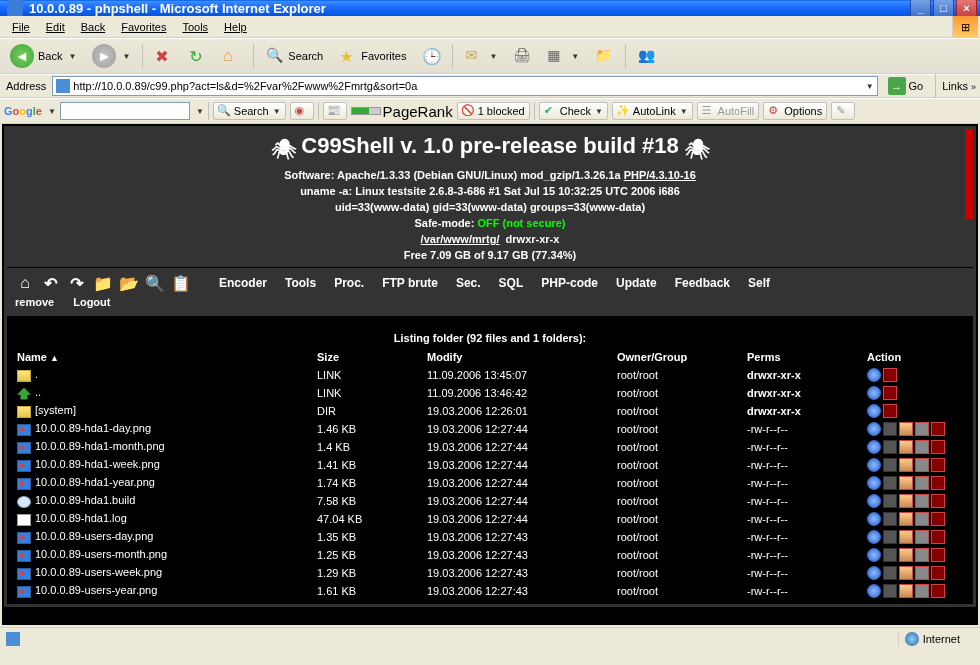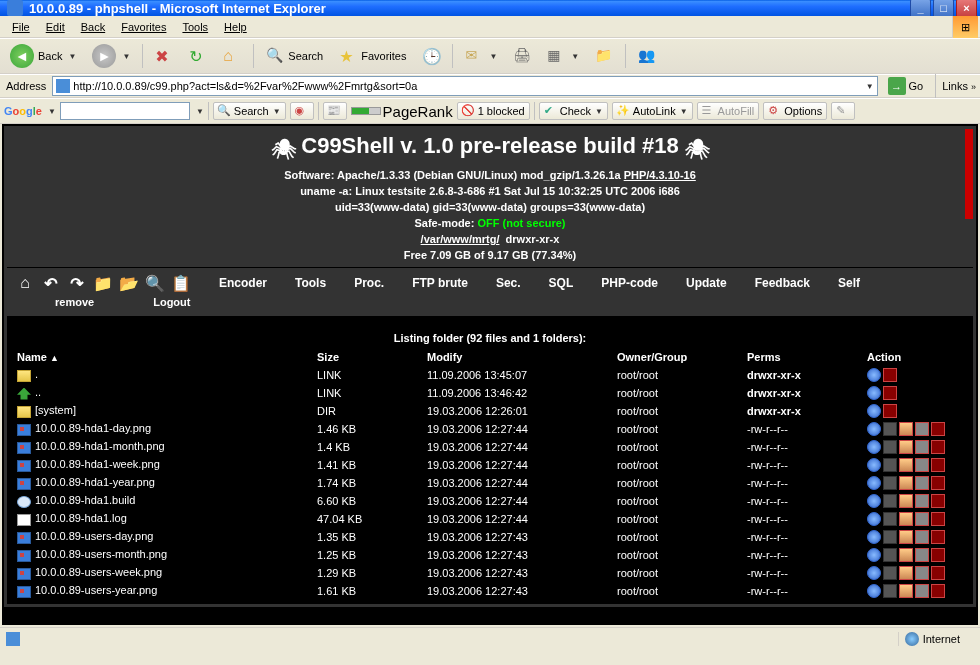--- a/index.html
+++ b/index.html
@@ -37,24 +37,24 @@
 .red-bar { position: absolute; right: 0; top: 0; width: 8px; height: 90px; background: #c00; }
 .shell-title { text-align: center; font-size: 22px; font-weight: bold; color: #fff; padding: 4px; background: #333; }
 .shell-bug { display: inline-block; width: 24px; height: 20px; position: relative; font-size: 20px; vertical-align: middle; }
 .info-block { background: #333; padding: 4px 8px; font-weight: bold; line-height: 16px; text-align: center; }
 .info-line { white-space: nowrap; }
 .info-link { color: #fff; text-decoration: underline; }
 .safemode-off { color: #0f0; font-weight: bold; }
 .toolbar2 { background: #333; padding: 6px 8px 4px 8px; display: flex; align-items: flex-start; gap: 8px; font-weight: bold; border-top: 1px solid #000; }
 .tb2-icons { display: flex; gap: 6px; align-items: center; }
 .tb2-icon { width: 20px; height: 18px; display: flex; align-items: center; justify-content: center; font-size: 16px; }
-.tb2-links { display: flex; gap: 28px; margin-left: 20px; margin-top: 2px; }
+.tb2-links { display: flex; gap: 18px; margin-left: 20px; margin-top: 2px; }
 .tb2-link { color: #fff; font-size: 12px; }
 .sub-links { background: #333; padding: 0 8px 8px 8px; font-weight: bold; font-size: 11px; }
-.sub-links span { margin-right: 16px; margin-left: 40px; }
+.sub-links span { margin-right: 16px; }
 .listing-area { background: #000; padding: 12px 4px 4px 4px; }
 .listing-header { text-align: center; font-weight: bold; padding: 4px; font-size: 11px; }
 .file-table { width: 100%; border-collapse: collapse; font-size: 11px; }
 .file-table th { text-align: left; font-weight: bold; padding: 3px 6px; color: #fff; }
 .file-table td { padding: 2px 6px; color: #fff; vertical-align: middle; }
 .file-icon { width: 14px; height: 12px; display: inline-block; vertical-align: middle; margin-right: 4px; }
 .folder-icon { background: linear-gradient(#ffe680, #e6c64a); border: 1px solid #c4a435; }
 .png-icon { background: #3a7edb; border: 1px solid #2a5a9b; position: relative; }
 .png-icon::after { content: ""; position: absolute; width: 4px; height: 4px; background: #c44; top: 2px; left: 2px; }
 .html-icon { background: #dae8f8; border: 1px solid #7aa7d8; border-radius: 50%; }
@@ -375,21 +375,21 @@
                   <span class="act-icon act-info"></span>
                   <span class="act-icon act-floppy"></span>
                   <span class="act-icon act-edit"></span>
                   <span class="act-icon act-printer"></span>
                   <span class="act-icon act-blank"></span>
                 </div>
               </td>
             </tr>
             <tr>
     <td><span class="file-icon html-icon"></span><span>10.0.0.89-hda1.build</span></td>
-    <td>6.60 KB</td>
+    <td>7.58 KB</td>
     <td>19.03.2006 12:27:44</td>
     <td>root/root</td>
     <td class="">-rw-r--r--</td>
     <td>
                 <div class="action-icons">
                   <span class="act-icon act-info"></span>
                   <span class="act-icon act-floppy"></span>
                   <span class="act-icon act-edit"></span>
                   <span class="act-icon act-printer"></span>
                   <span class="act-icon act-blank"></span>

